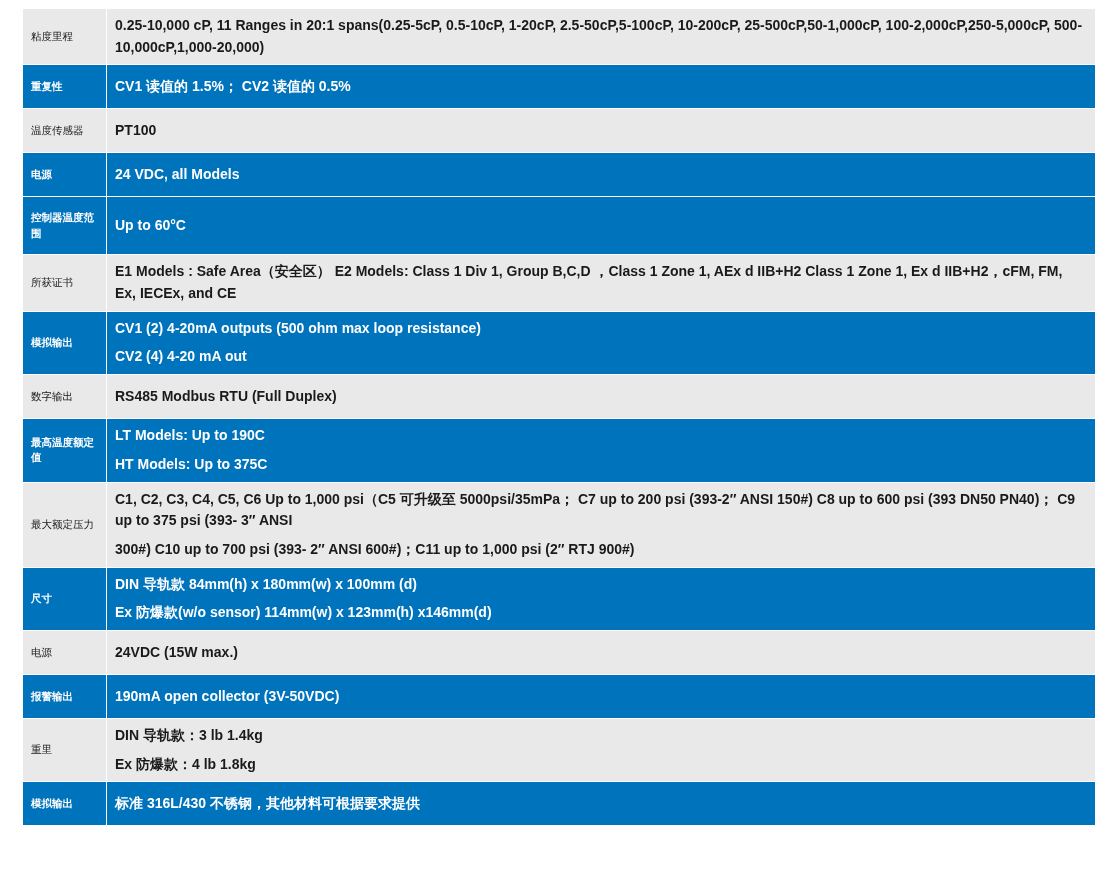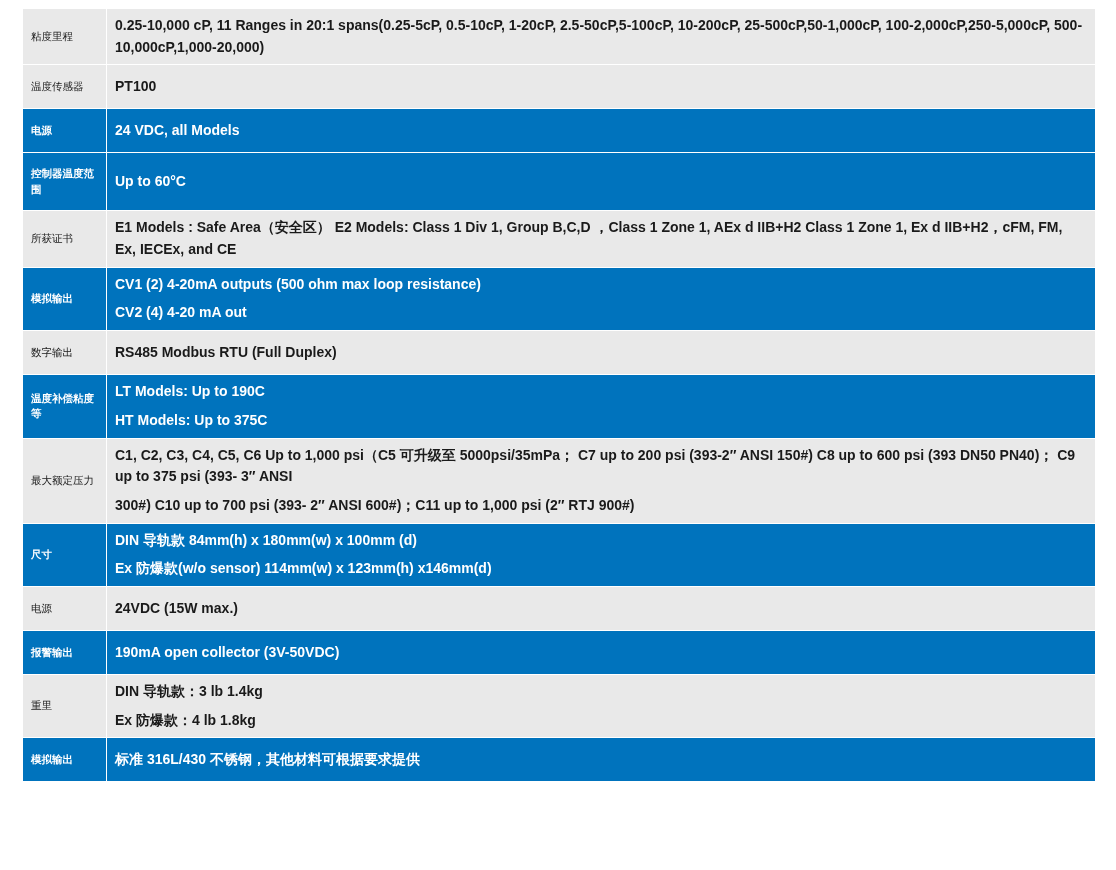--- a/index.html
+++ b/index.html
@@ -84,20 +84,26 @@
 
 <div class="page">
   <table class="spec-table">
     <tbody>
         <tr class="row-light">
           <td class="label-cell short">粘度里程</td>
           <td class="value-cell short">
             <span class="line">0.25-10,000 cP, 11 Ranges in 20:1 spans(0.25-5cP, 0.5-10cP, 1-20cP, 2.5-50cP,5-100cP, 10-200cP, 25-500cP,50-1,000cP, 100-2,000cP,250-5,000cP, 500-10,000cP,1,000-20,000)</span>
           </td>
         </tr>
+        <tr class="row-blue">
+          <td class="label-cell short">重复性</td>
+          <td class="value-cell short">
+            <span class="line">CV1 读值的 1.5%； CV2 读值的 0.5%</span>
+          </td>
+        </tr>
         <tr class="row-light">
           <td class="label-cell short">温度传感器</td>
           <td class="value-cell short">
             <span class="line">PT100</span>
           </td>
         </tr>
         <tr class="row-blue">
           <td class="label-cell short">电源</td>
           <td class="value-cell short">
             <span class="line">24 VDC, all Models</span>
@@ -122,21 +128,21 @@
             <span class="line">CV2 (4) 4-20 mA out</span>
           </td>
         </tr>
         <tr class="row-light">
           <td class="label-cell short">数字输出</td>
           <td class="value-cell short">
             <span class="line">RS485 Modbus RTU (Full Duplex)</span>
           </td>
         </tr>
         <tr class="row-blue">
-          <td class="label-cell tall">温度补偿粘度等</td>
+          <td class="label-cell tall">最高温度额定值</td>
           <td class="value-cell tall">
             <span class="line">LT Models: Up to 190C</span>
             <span class="line">HT Models: Up to 375C</span>
           </td>
         </tr>
         <tr class="row-light">
           <td class="label-cell tall">最大额定压力</td>
           <td class="value-cell tall">
             <span class="line">C1, C2, C3, C4, C5, C6 Up to 1,000 psi（C5 可升级至 5000psi/35mPa；  C7 up to 200 psi (393-2″ ANSI 150#) C8 up to 600 psi (393 DN50 PN40)；   C9 up to 375 psi (393- 3″ ANSI</span>
             <span class="line">300#) C10 up to 700 psi (393- 2″ ANSI 600#)；C11 up to 1,000 psi (2″ RTJ 900#)</span>

